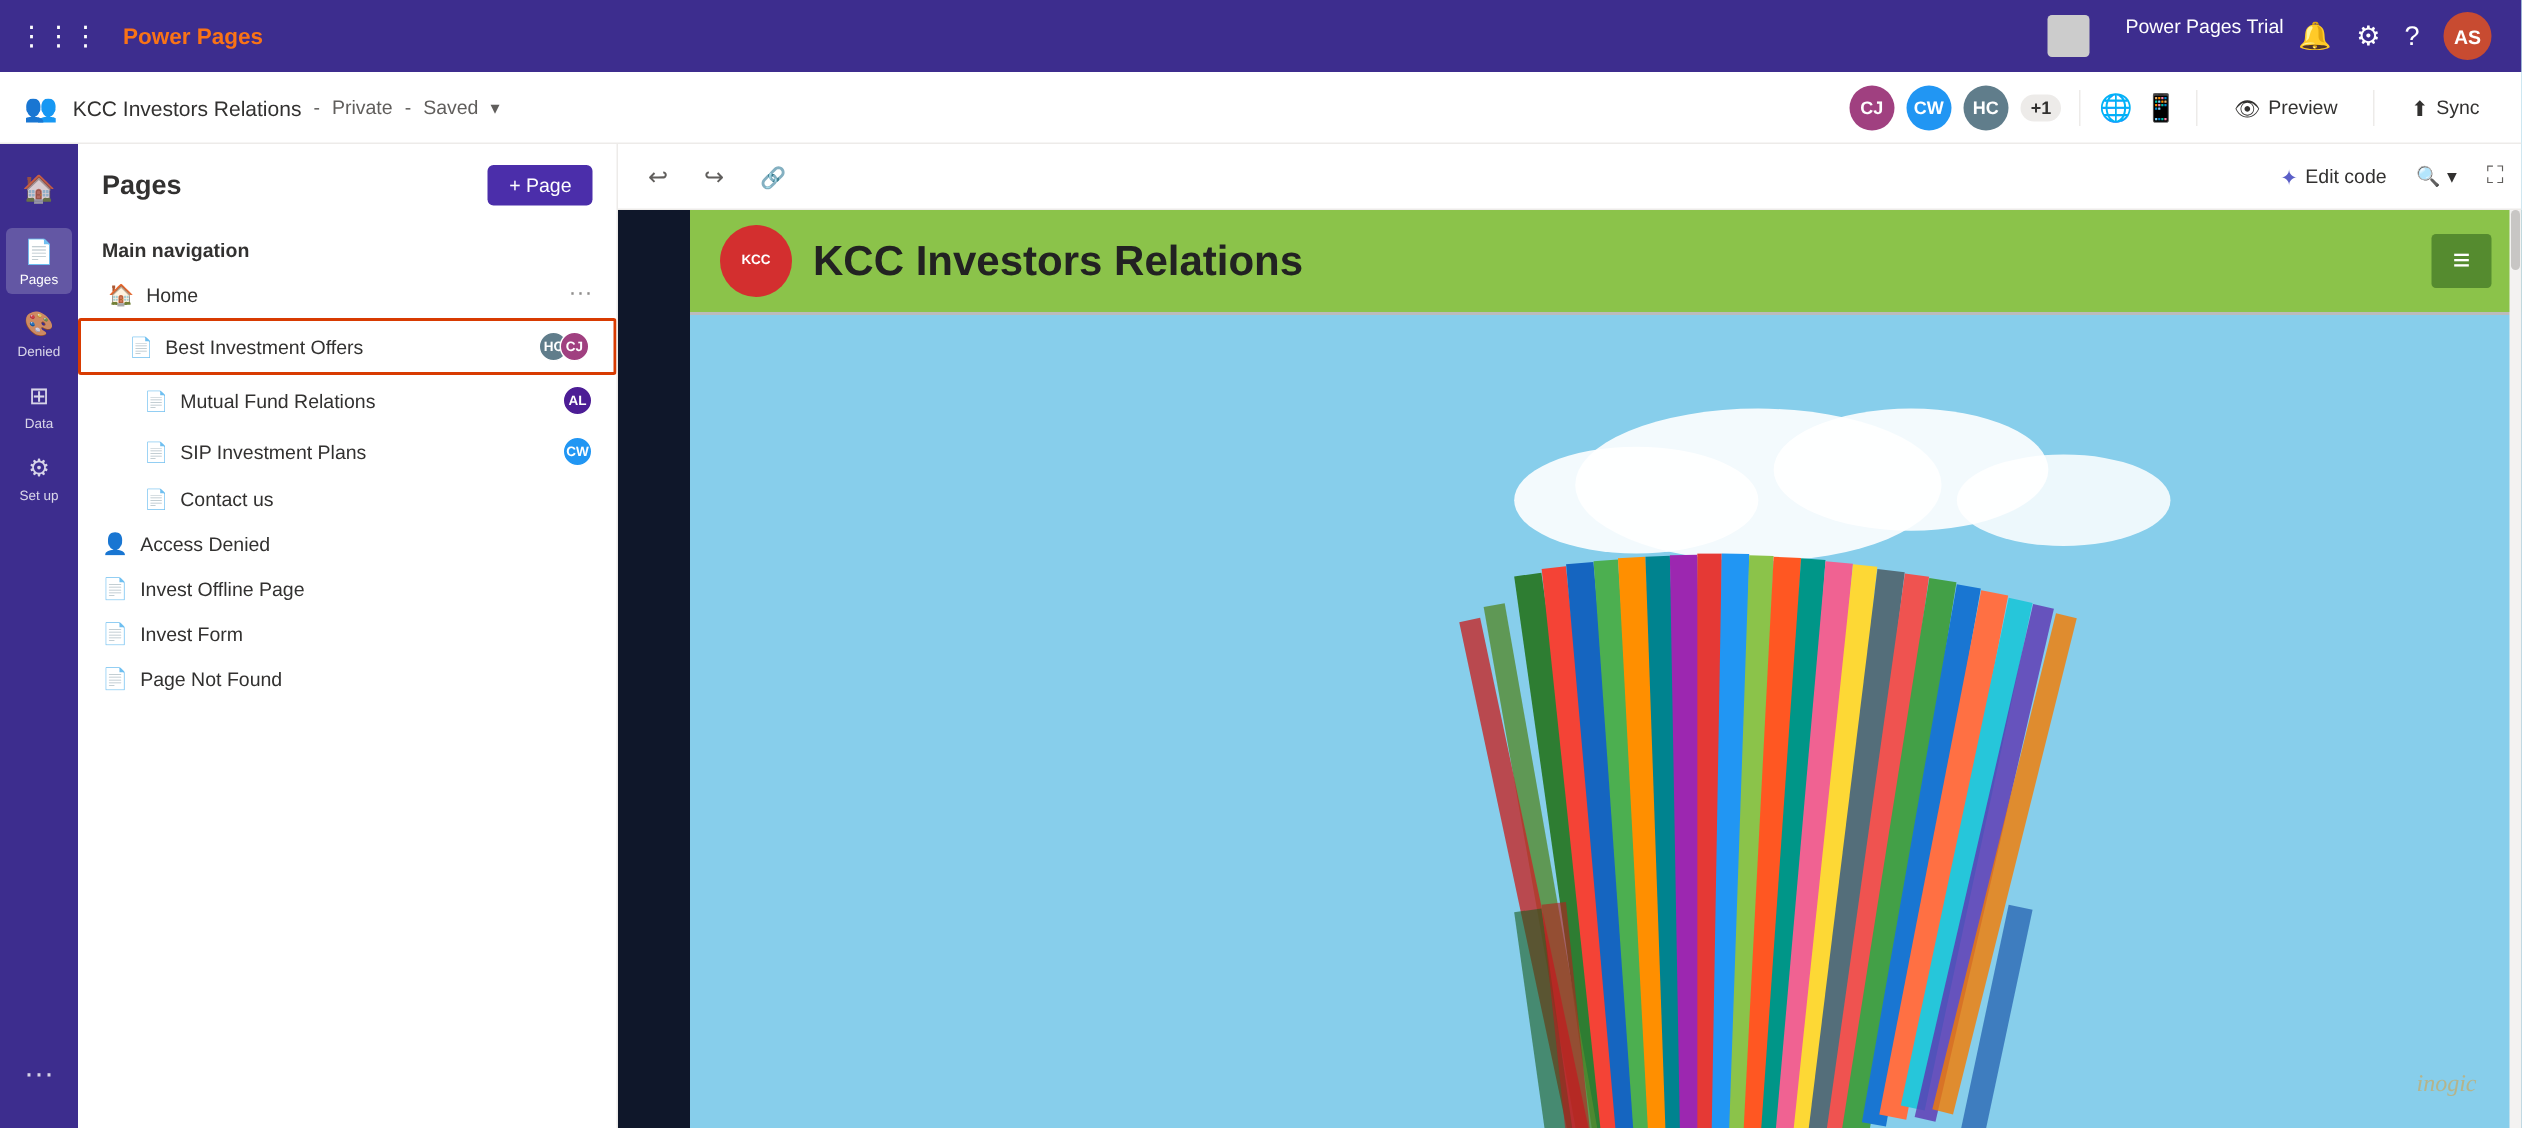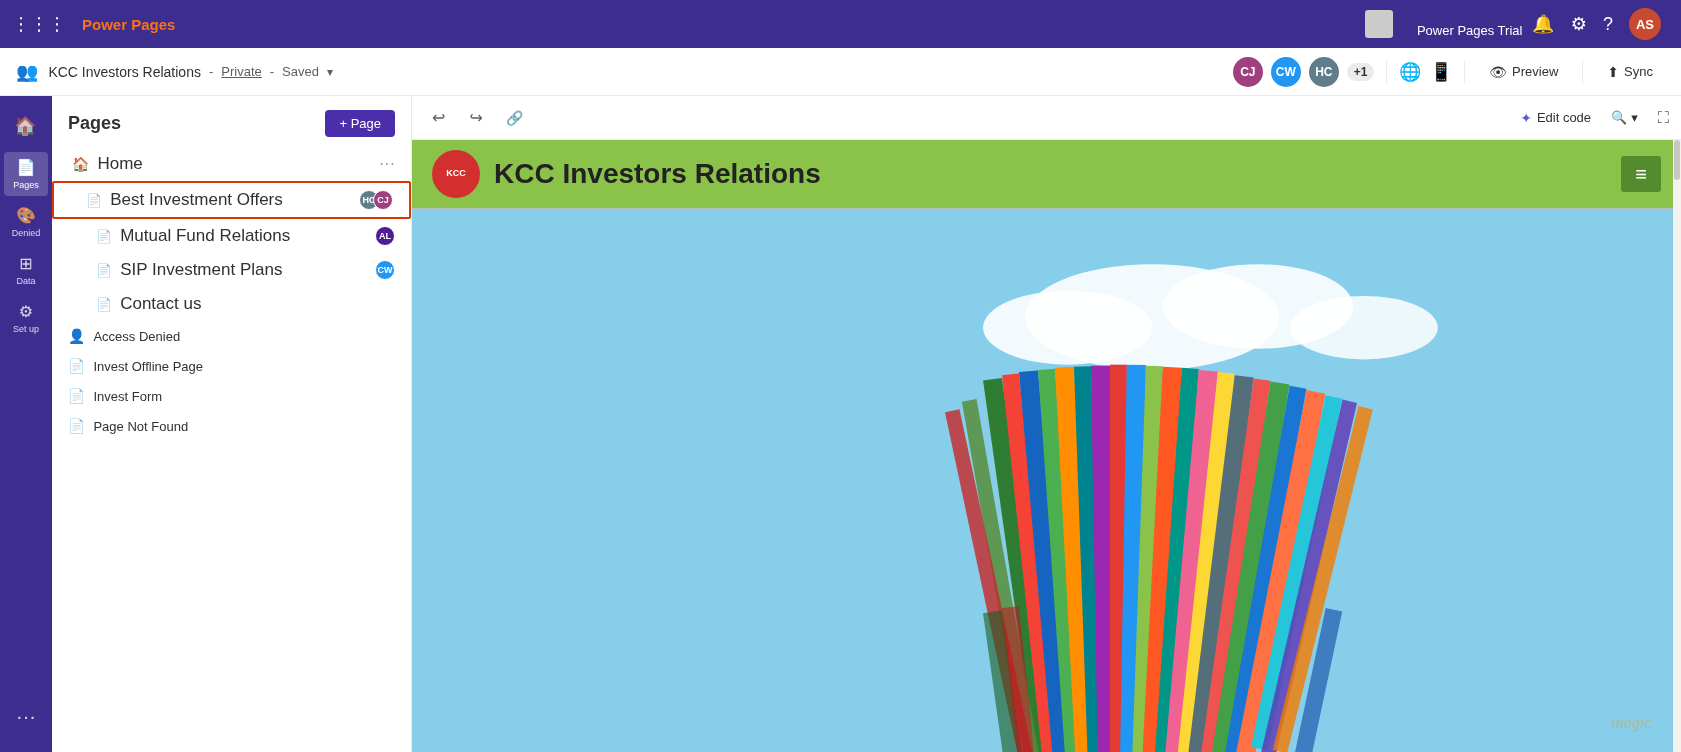--- a/index.html
+++ b/index.html
@@ -11,21 +11,21 @@
       background: #3d2d8e;
       display: flex;
       align-items: center;
       padding: 0 12px;
       gap: 10px;
       position: relative;
     }
     .top-bar-dots { color: white; font-size: 18px; cursor: pointer; }
     .top-bar-title { color: #f97316; font-weight: 700; font-size: 15px; margin-left: 6px; }
     .top-bar-spacer { flex: 1; }
-    .top-bar-product { display: flex; align-items: flex-end; gap: 24px; }
+    .top-bar-product { display: flex; align-items: flex-start; gap: 24px; }
     .top-bar-product-logo { width: 28px; height: 28px; background: #ccc; border-radius: 3px; }
     .top-bar-product-name { color: white; font-size: 13px; }
     .top-bar-icons { display: flex; align-items: center; gap: 16px; margin-right: 8px; }
     .top-bar-icon { color: white; font-size: 18px; cursor: pointer; }
     .top-bar-avatar { width: 32px; height: 32px; border-radius: 50%; background: #c84b31; display: flex; align-items: center; justify-content: center; color: white; font-size: 13px; font-weight: 600; cursor: pointer; }
 
     
     .second-bar {
       height: 48px;
       background: white;
@@ -113,21 +113,21 @@
       display: flex;
       align-items: center;
       padding: 7px 16px 7px 20px;
       cursor: pointer;
       position: relative;
       gap: 8px;
     }
     .nav-item.highlighted { background: #fff; border: 2px solid #d83b01; border-radius: 2px; }
     .nav-item-icon { color: #605e5c; font-size: 14px; flex-shrink: 0; }
     .nav-item-icon.home-icon { color: #4b2eaa; }
-    .nav-item-label { font-size: 17px; color: #323130; flex: 1; }
+    .nav-item-label { font-size: 13px; color: #323130; flex: 1; }
     .nav-item-more { color: #605e5c; font-size: 16px; margin-left: auto; opacity: 0.7; }
     .nav-item-avatars { display: flex; margin-left: auto; gap: -4px; }
     .mini-avatar { width: 20px; height: 20px; border-radius: 50%; display: flex; align-items: center; justify-content: center; color: white; font-size: 9px; font-weight: 600; border: 1px solid white; }
 
     .nav-item-sub { padding-left: 44px; }
 
     
     .other-pages-item {
       display: flex;
       align-items: center;
@@ -171,20 +171,21 @@
       background: #f3f2f1;
       padding: 0;
       position: relative;
     }
     .preview-frame {
       width: 100%;
       height: 100%;
       background: #0f172a;
       position: relative;
       overflow: hidden;
+      padding-left: 48px;
     }
 
     
     .kcc-header {
       background: #8bc34a;
       height: 68px;
       display: flex;
       align-items: center;
       padding: 0 20px;
     }
@@ -250,21 +251,21 @@
     <span class="top-bar-icon">?</span>
     <div class="top-bar-avatar">AS</div>
   </div>
 </div>
 
 <div class="second-bar">
   <span style="font-size:18px;color:#605e5c;">👥</span>
   <div class="second-bar-dropdown">
     <span style="font-size:14px;color:#323130;font-weight:500;">KCC Investors Relations</span>
     <span style="color:#605e5c;font-size:13px;margin:0 4px;">-</span>
-    <span style="font-size:13px;color:#605e5c;text-decoration:underline;">Private</span>
+    <span style="font-size:13px;color:#605e5c;">Private</span>
     <span style="color:#605e5c;font-size:13px;margin:0 4px;">-</span>
     <span style="font-size:13px;color:#605e5c;">Saved</span>
     <span style="margin-left:4px;font-size:12px;color:#605e5c;">▾</span>
   </div>
   <div class="top-bar-spacer"></div>
   <div class="second-bar-right">
 
     <div class="avatar-circle" style="background:#a04080;">CJ</div>
     <div class="avatar-circle" style="background:#2196f3;">CW</div>
     <div class="avatar-circle" style="background:#607d8b;">HC</div>
@@ -311,20 +312,21 @@
       <div class="icon-sidebar-dots">···</div>
     </div>
   </div>
 
   <div class="pages-panel">
     <div class="pages-panel-header">
       <span class="pages-panel-title">Pages</span>
       <button class="add-page-btn">+ Page</button>
     </div>
     <div class="pages-panel-content">
+      <div class="section-label">Main navigation</div>
 
       <div class="nav-item">
         <span class="nav-item-icon home-icon">🏠</span>
         <span class="nav-item-label">Home</span>
         <span class="nav-item-more">···</span>
       </div>
 
       <div class="nav-item highlighted" style="padding-left:32px;">
         <span class="nav-item-icon" style="font-size:13px;">📄</span>
         <span class="nav-item-label">Best Investment Offers</span>

